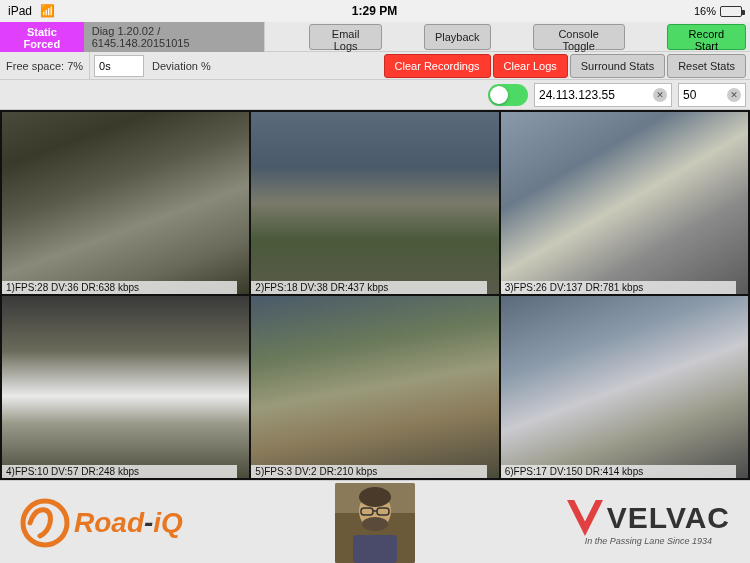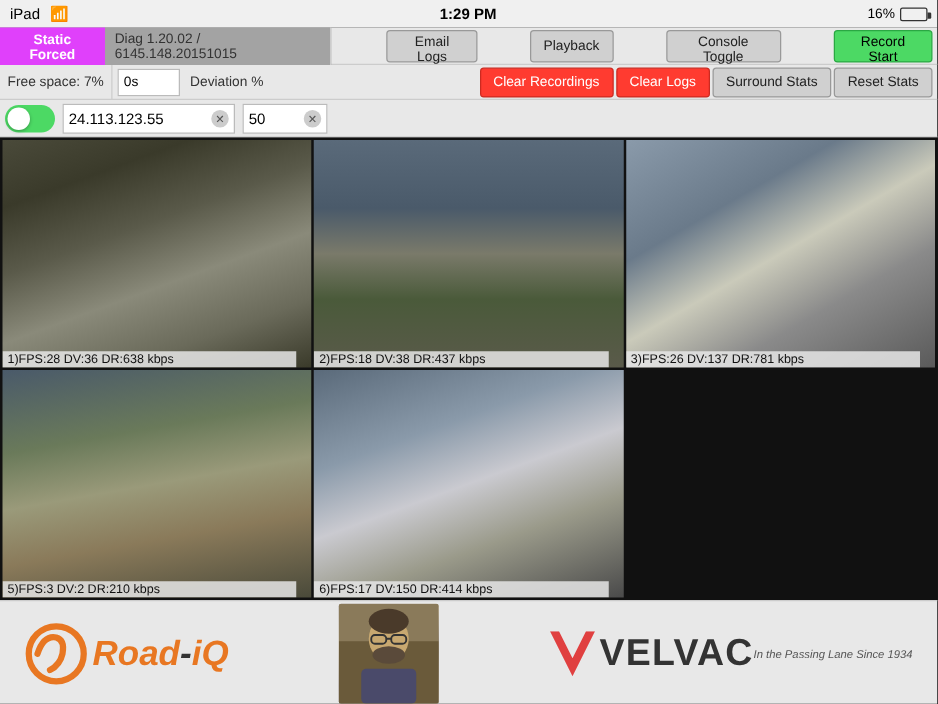--- a/index.html
+++ b/index.html
@@ -129,20 +129,21 @@
 
     
     #control-row3 {
       background: #e8e8e8;
       display: flex;
       align-items: center;
       height: 30px;
       border-bottom: 1px solid #ccc;
       padding: 0 4px;
       gap: 6px;
+      justify-content: flex-end;
     }
     .toggle-switch {
       width: 40px; height: 22px; background: #4cd964; border-radius: 11px; position: relative; display: inline-block;
     }
     .toggle-knob {
       width: 18px; height: 18px; background: white; border-radius: 50%; position: absolute; top: 2px; left: 2px;
       box-shadow: 0 1px 3px rgba(0,0,0,0.3);
     }
     .ip-input-wrap {
       display: flex;
@@ -242,21 +243,21 @@
       height: 80px;
       background: linear-gradient(160deg, #8a7a6a 0%, #b8a88a 30%, #6a5a4a 60%, #9a8a7a 100%);
       border-radius: 2px;
       overflow: hidden;
       display: flex;
       align-items: center;
       justify-content: center;
     }
     .velvac-logo {
       display: flex;
-      flex-direction: row;
+      flex-direction: column;
       align-items: center;
     }
     .velvac-top {
       display: flex;
       align-items: center;
       gap: 4px;
     }
     .velvac-v-shape {
       width: 36px;
       height: 36px;
@@ -334,20 +335,23 @@
 <div id="camera-grid">
   <div class="camera-cell cam1">
     <span class="camera-label">1)FPS:28 DV:36 DR:638 kbps</span>
   </div>
   <div class="camera-cell cam2">
     <span class="camera-label">2)FPS:18 DV:38 DR:437 kbps</span>
   </div>
   <div class="camera-cell cam3">
     <span class="camera-label">3)FPS:26 DV:137 DR:781 kbps</span>
   </div>
+  <div class="camera-cell cam4">
+    <span class="camera-label">4)FPS:10 DV:57 DR:248 kbps</span>
+  </div>
   <div class="camera-cell cam5">
     <span class="camera-label">5)FPS:3 DV:2 DR:210 kbps</span>
   </div>
   <div class="camera-cell cam6">
     <span class="camera-label">6)FPS:17 DV:150 DR:414 kbps</span>
   </div>
 </div>
 
 <div id="bottom-bar">
 

